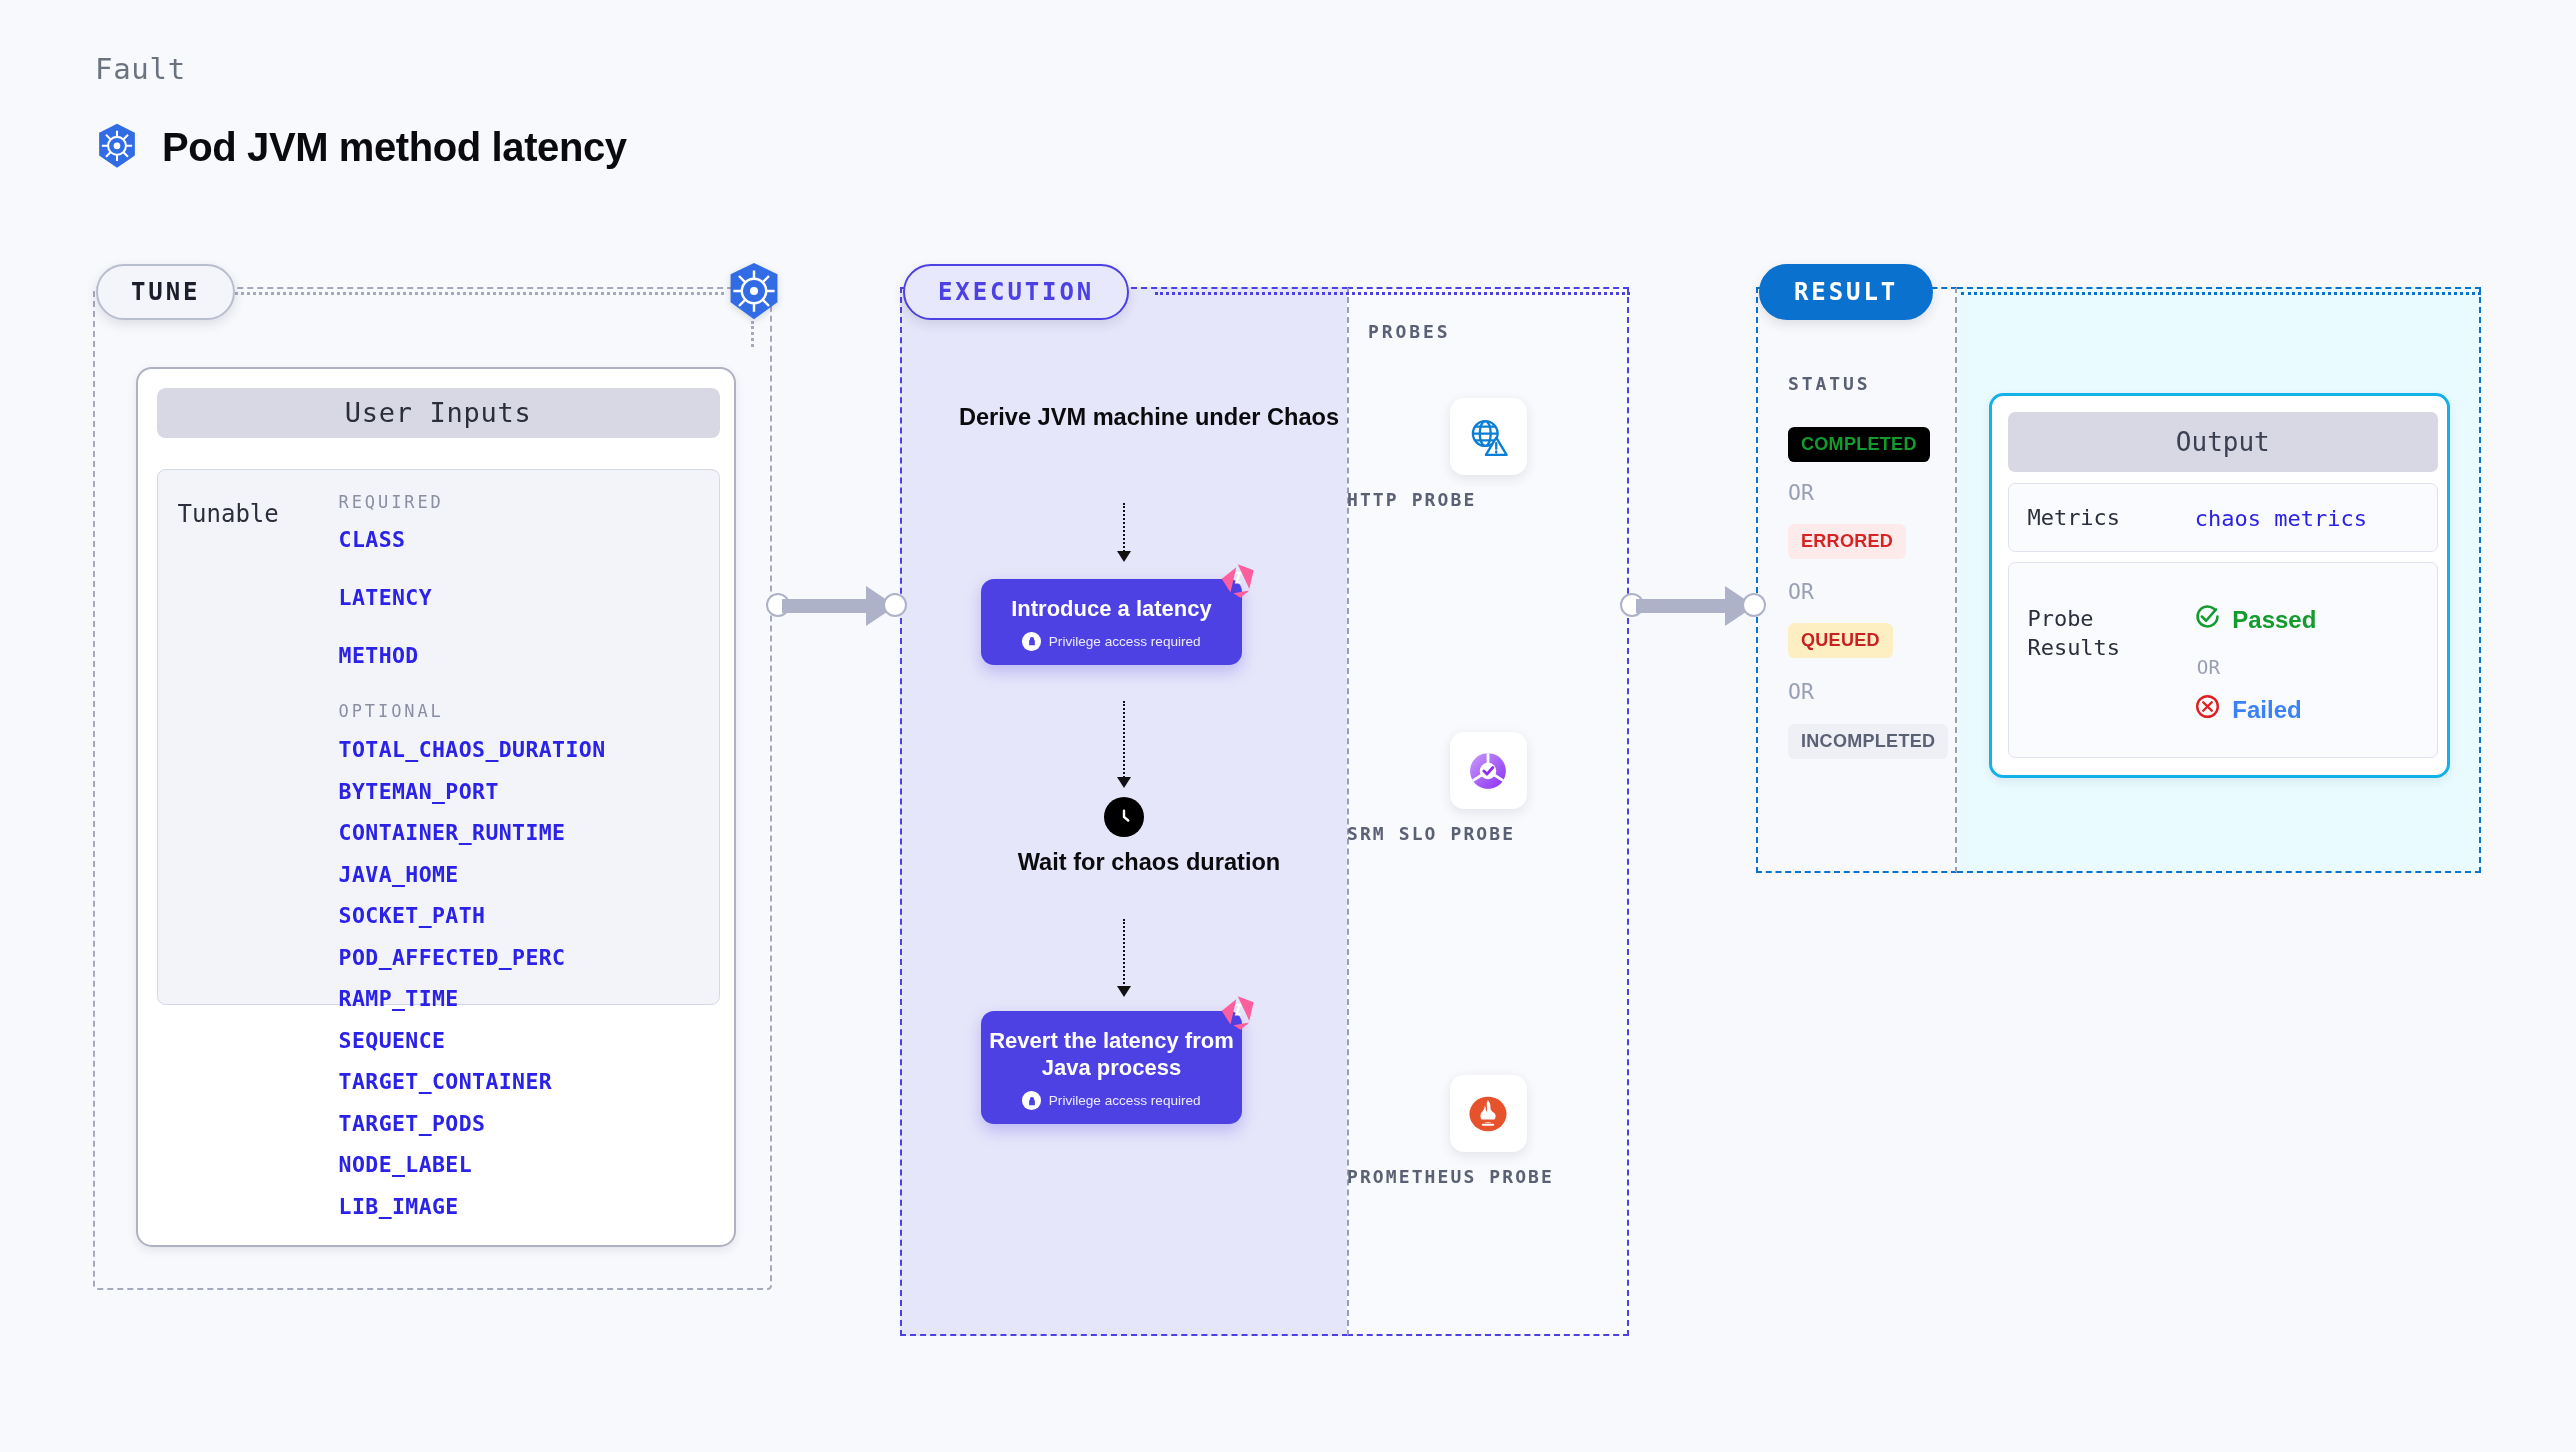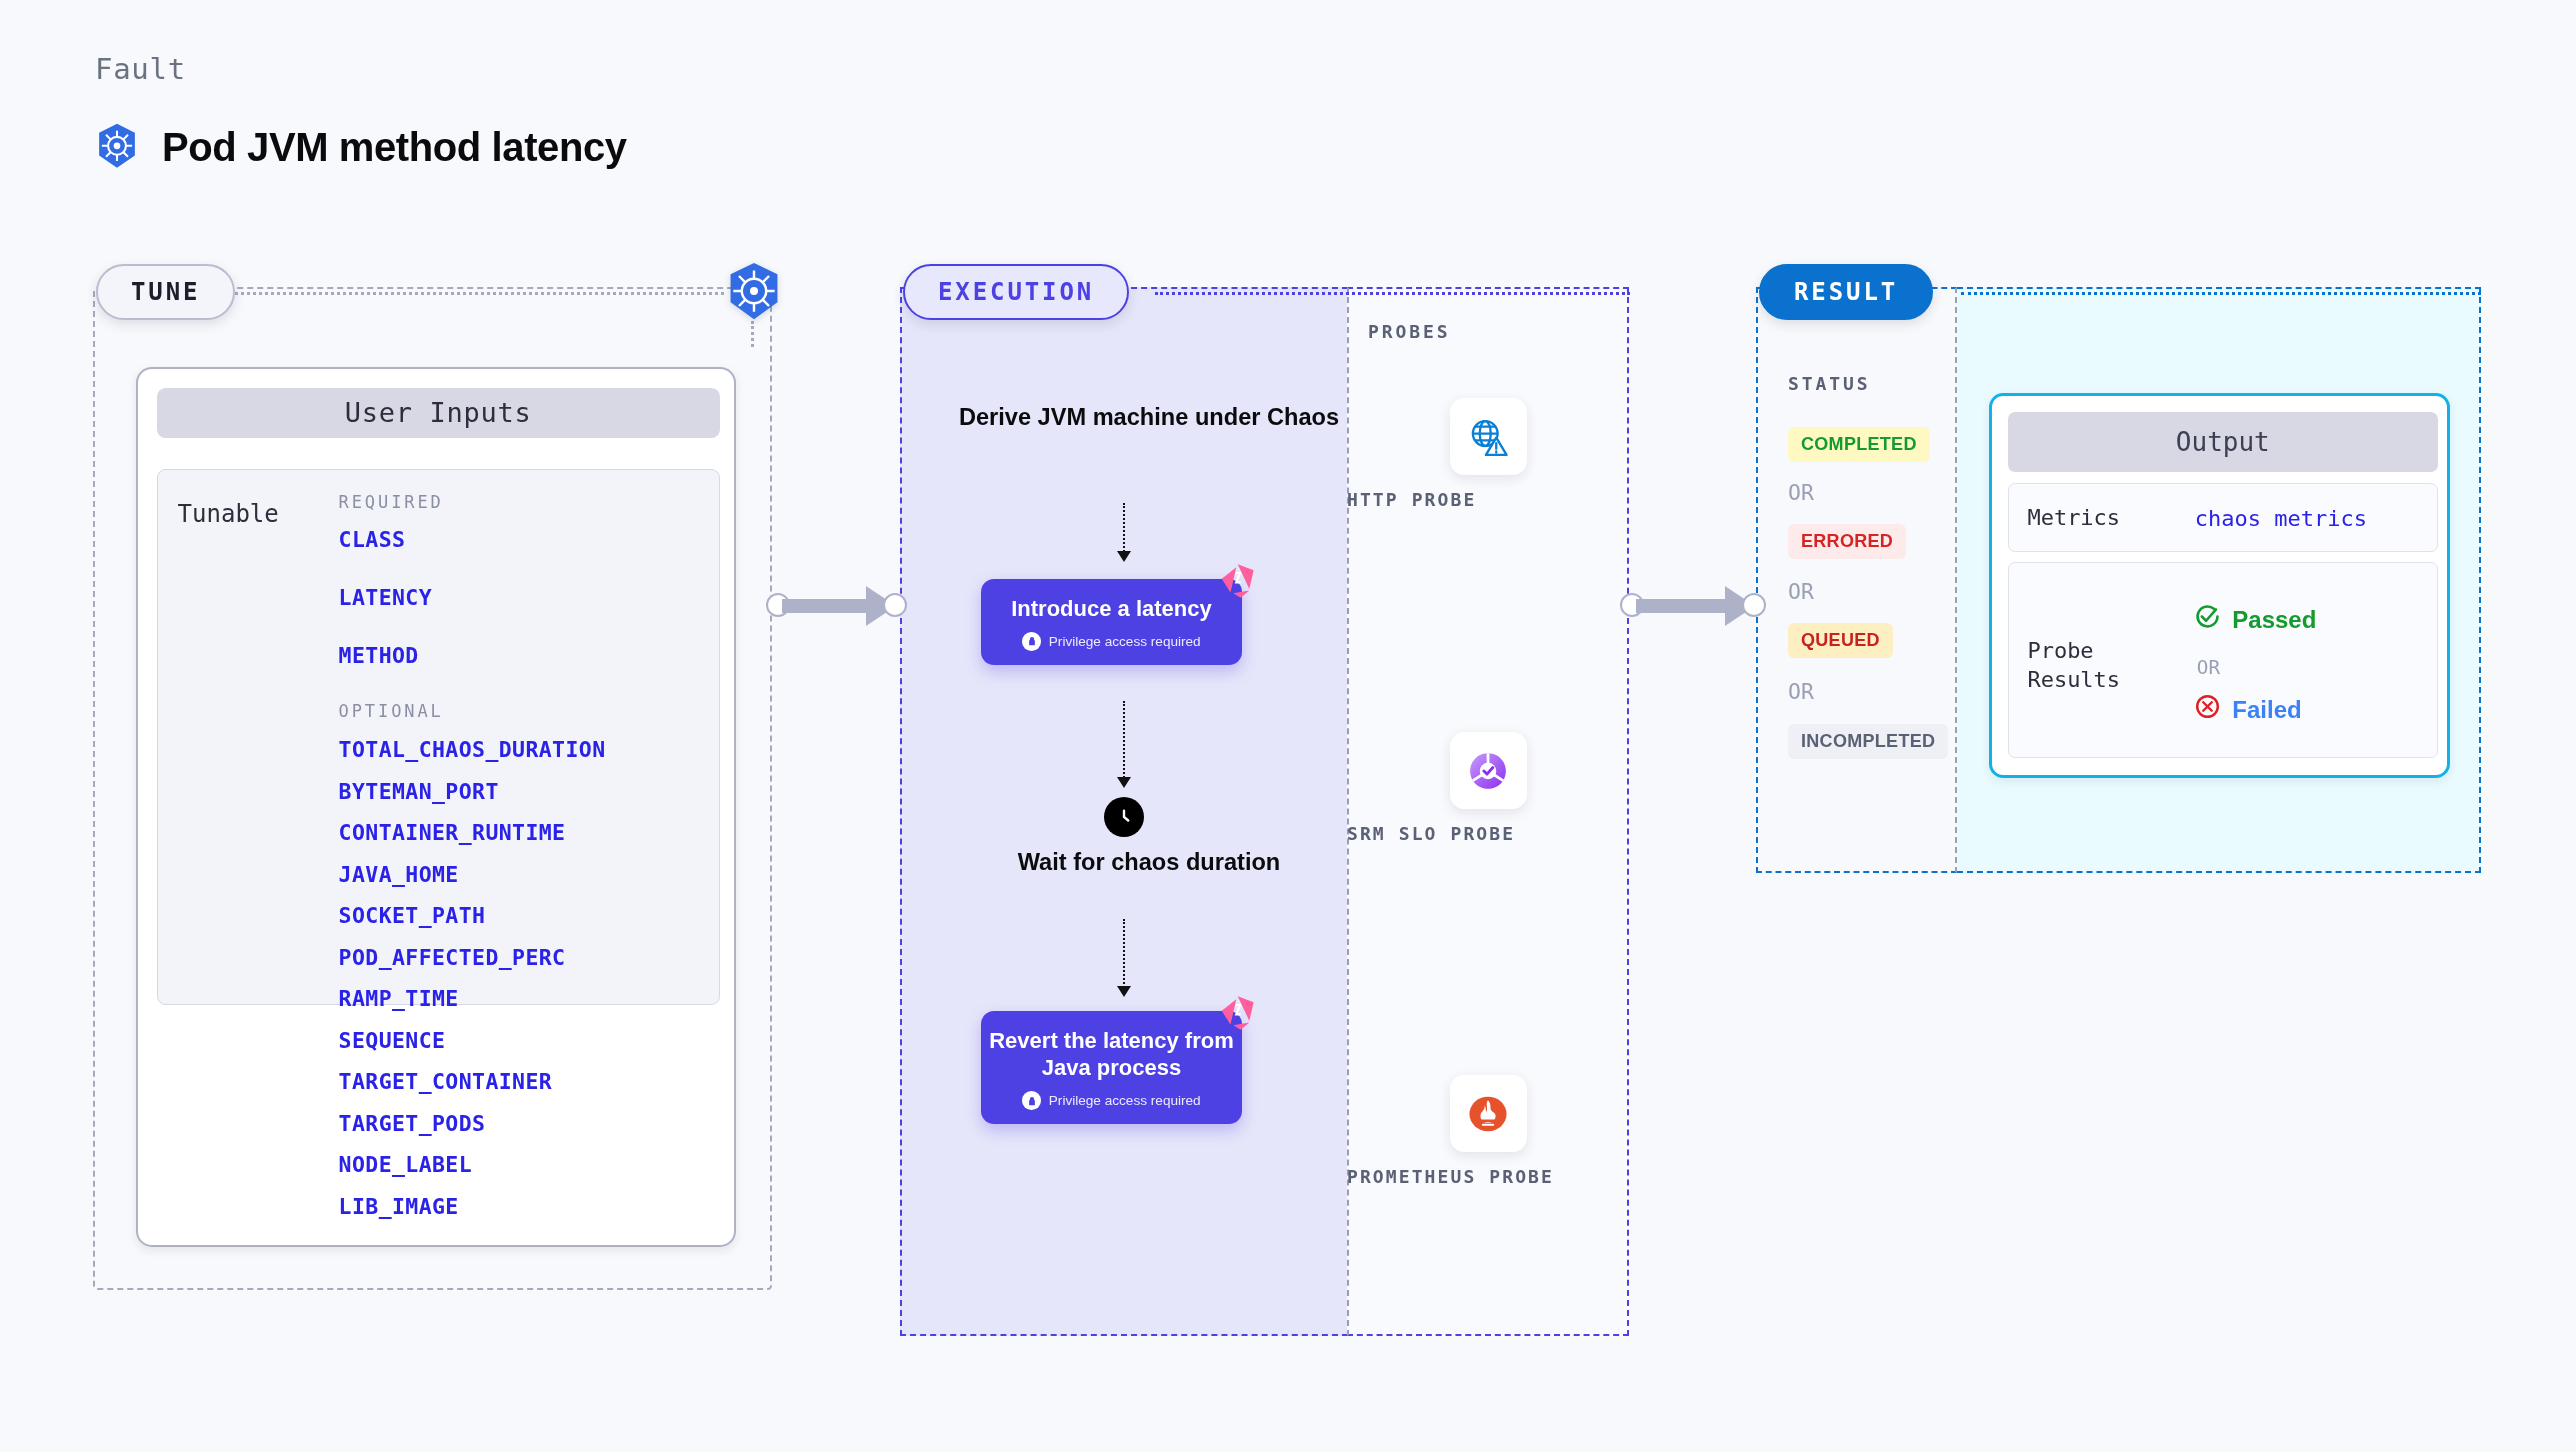--- a/index.html
+++ b/index.html
@@ -206,21 +206,21 @@
   .out-row {
     position:absolute; left:15.8px; width:430px;
     border:1.4px solid #dfe2ec; border-radius: 7.2px; background:#fafbfe;
   }
   .row-metrics { top: 87px; height: 69px; }
   .row-probe   { top: 166px; height: 196px; }
   .row-key {
     position:absolute; left: 18.6px; top: 50%; transform: translateY(-50%);
     font-family:"DejaVu Sans Mono", monospace; font-size: 22px; color:#2b2f3c; line-height: 1.3;
   }
-  .row-key.two { top: 42px; transform:none;margin-top:32px; }
+  .row-key.two { top: 42px; transform:none; }
   .metric-val {
     position:absolute; left: 186px; top: 50%; transform: translateY(-50%);
     font-family:"DejaVu Sans Mono", monospace; font-size: 22px; color:#2b22e8;
   }
   .pr-val { position:absolute; left: 185px; display:flex; align-items:center; gap: 11.5px; }
   .pr-passed { top: 40px; font-size: 24px; font-weight:700; color:#139b2e; }
   .pr-or { position:absolute; left: 188px; top: 93px; font-family:"DejaVu Sans Mono", monospace; font-size: 19.3px; color:#9aa0b4; }
   .pr-failed { top: 130px; font-size: 24px; font-weight:700; color:#3b82f6; }
 
   
@@ -416,21 +416,21 @@
         <ellipse cx="32" cy="32" rx="27" ry="25" fill="#e6522c"></ellipse>
         <path d="M32 12 c6 7 2 11 5 15 c2 3 6 3 6 8 c0 6-5 10-11 10 s-11-4-11-10 c0-7 7-8 6-15 c3 3 1 7 3 9 c2-8-2-12 2-17z" fill="#fff"></path>
         <rect x="20" y="40" width="24" height="4" rx="2" fill="#e6522c"></rect>
         <rect x="23" y="46" width="18" height="3" rx="1.5" fill="#fff"></rect>
       </svg>
     </div>
     <div class="probe-label">PROMETHEUS PROBE</div>
   </div>
 
   <div class="status-label">STATUS</div>
-  <div class="badge" style="top:427px; background:#fef9c3; color:#139b2e;">COMPLETED</div>
+  <div class="badge" style="top:427px; background:#000000; color:#139b2e;">COMPLETED</div>
   <div class="or-txt" style="top:480px;">OR</div>
   <div class="badge" style="top:524px; background:#fdeaea; color:#d62424;">ERRORED</div>
   <div class="or-txt" style="top:579px;">OR</div>
   <div class="badge" style="top:623px; background:#fdefc2; color:#c62222;">QUEUED</div>
   <div class="or-txt" style="top:679px;">OR</div>
   <div class="badge" style="top:724px; background:#eff0f6; color:#5b6175;">INCOMPLETED</div>
 
   <div class="out-card">
     <div class="out-head">Output</div>
 

